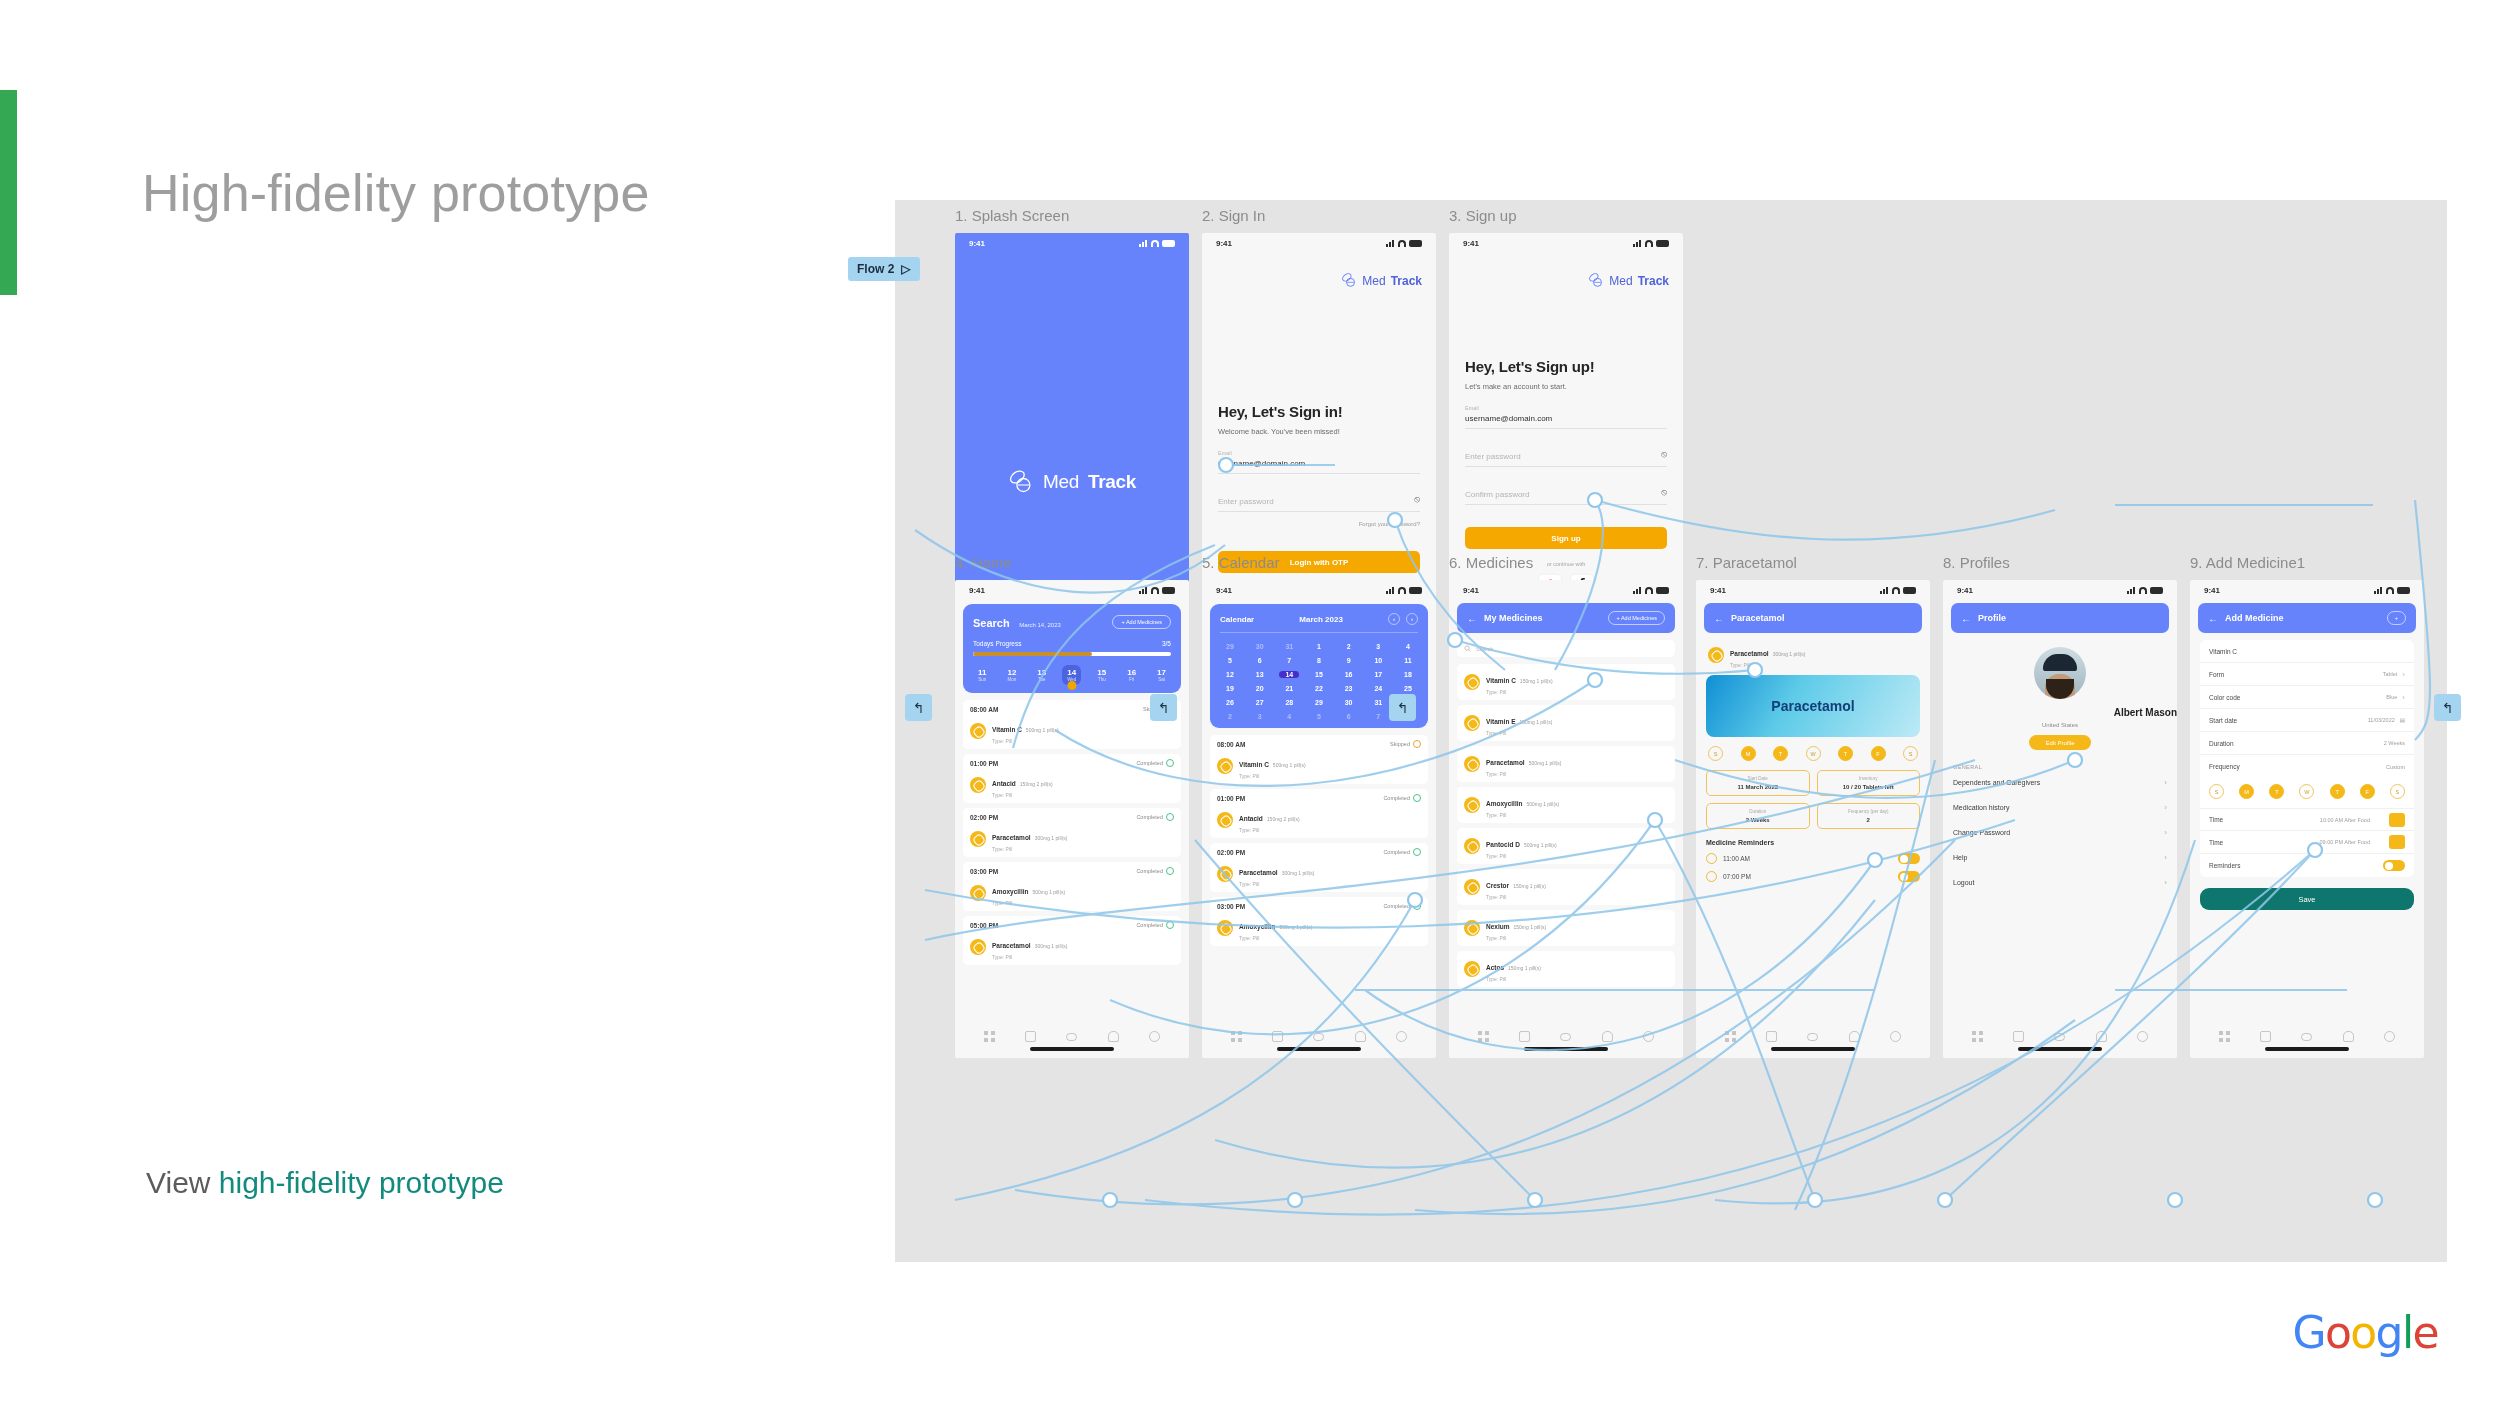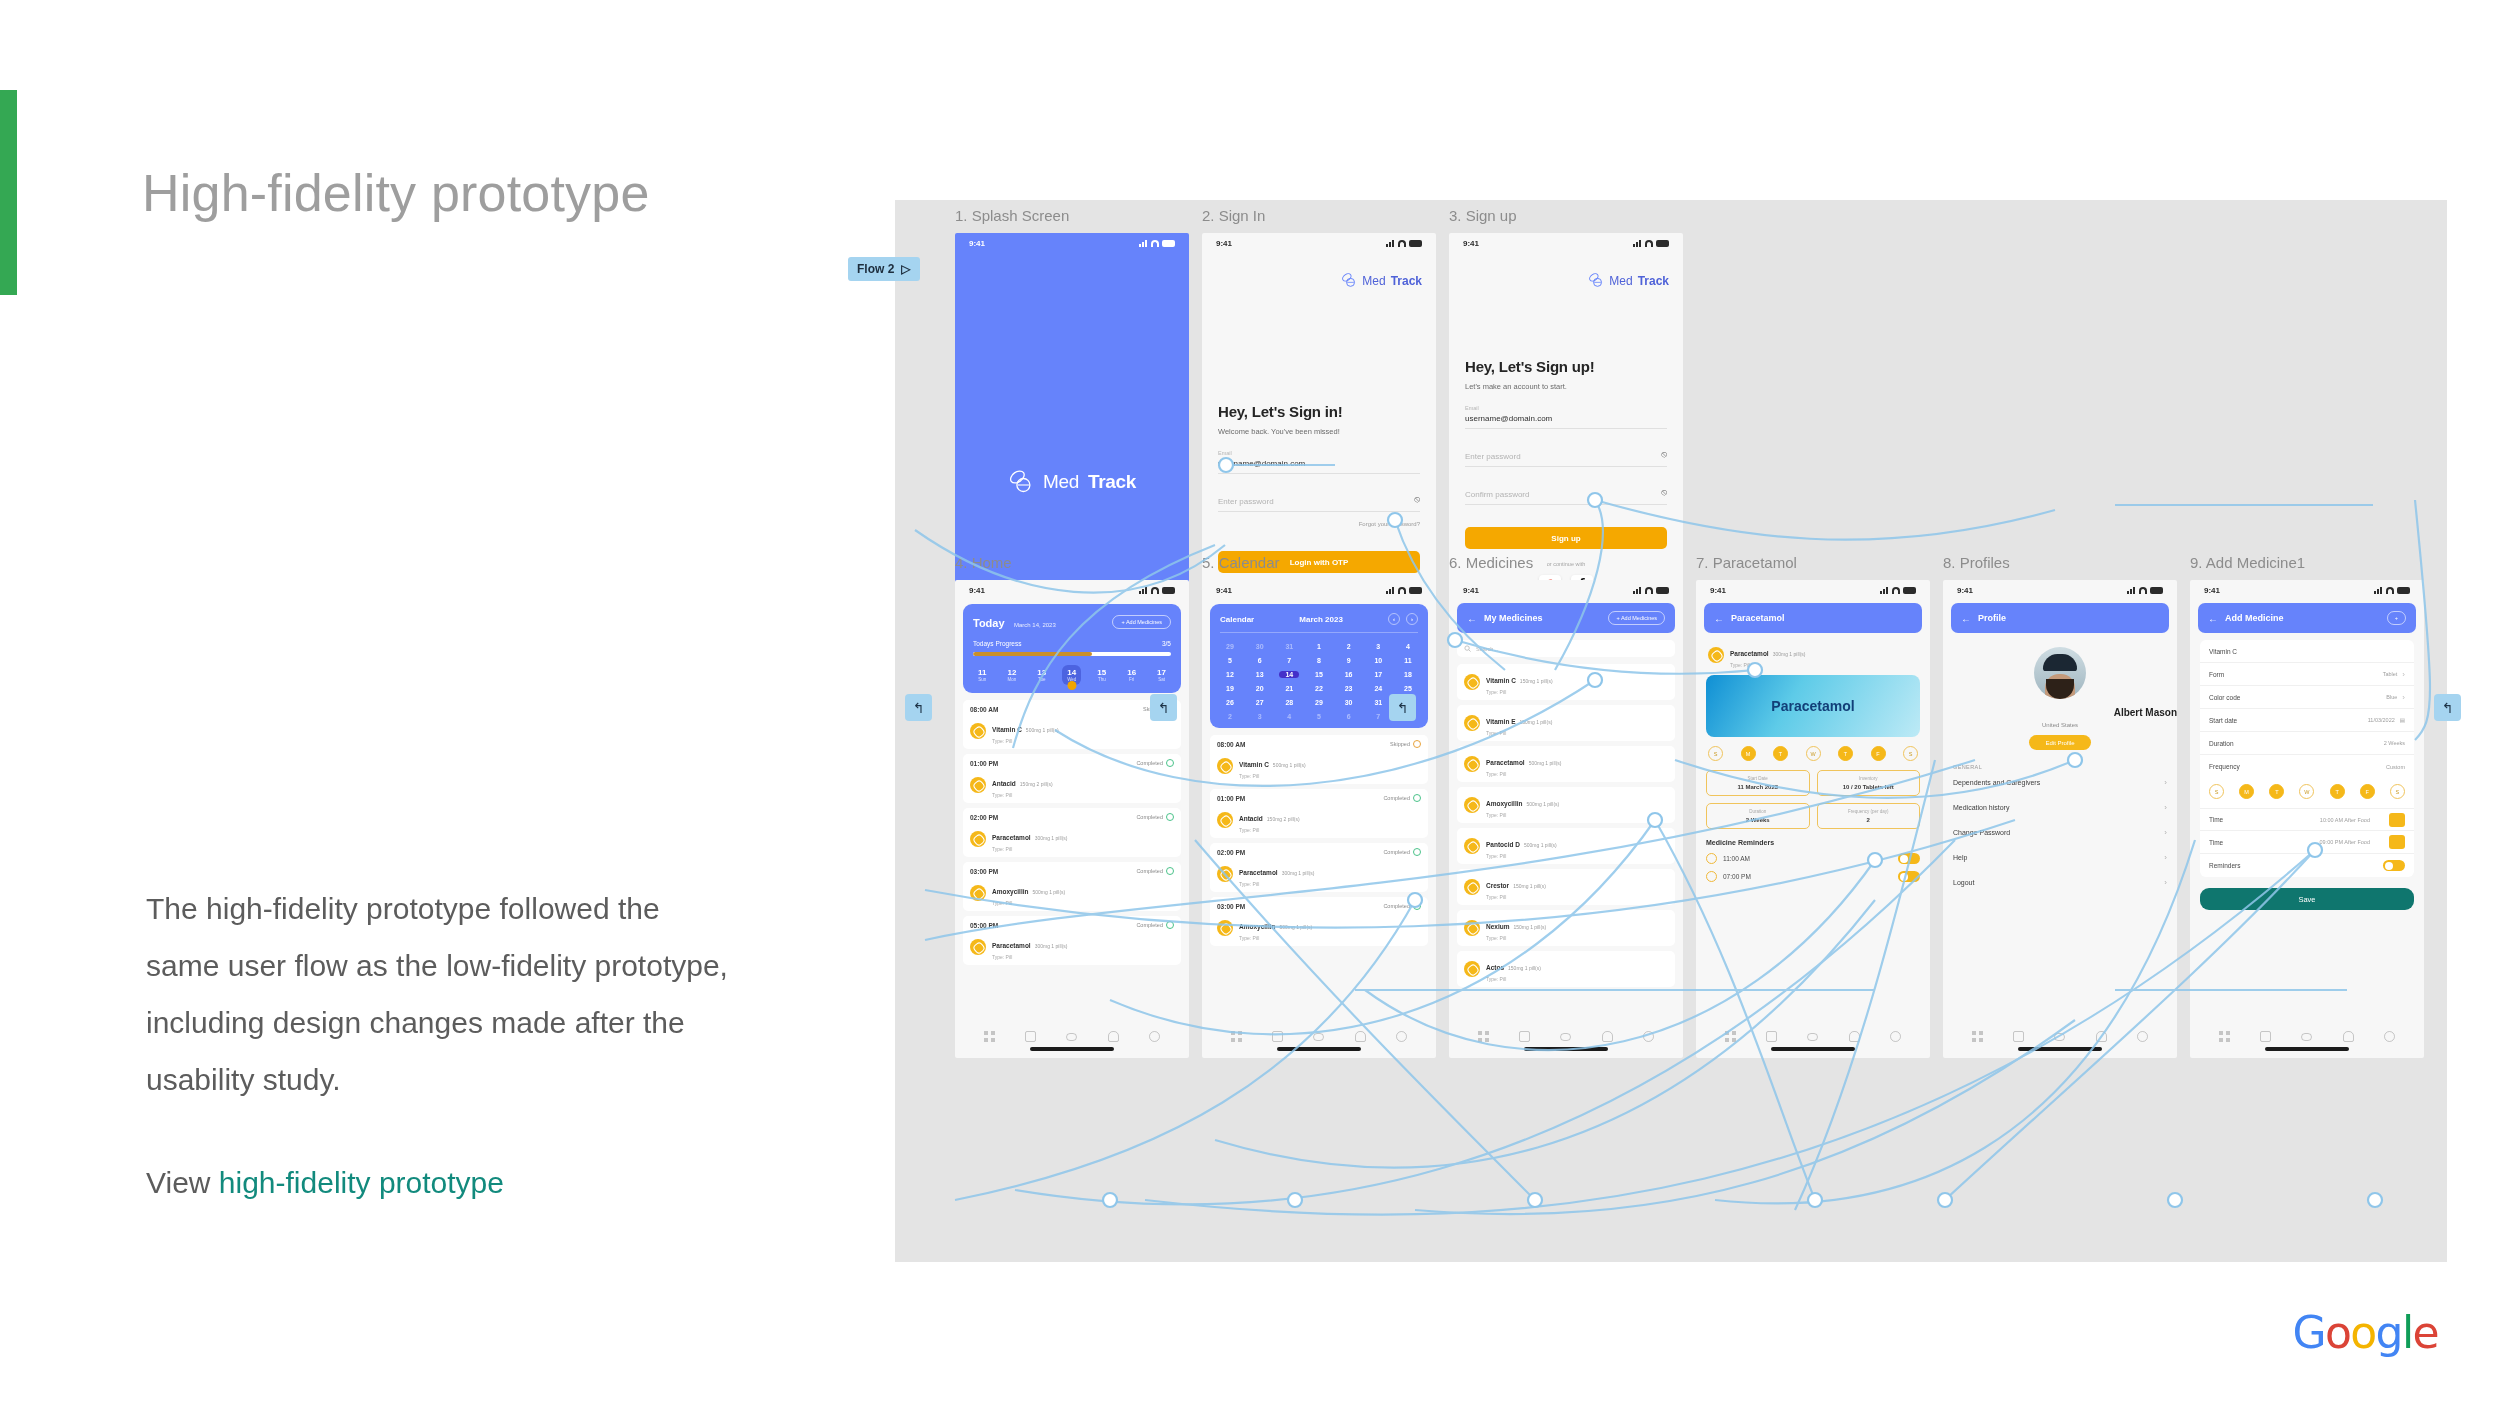--- a/index.html
+++ b/index.html
@@ -293,21 +293,20 @@
   .flow-svg { position:absolute; inset:0; pointer-events:none; z-index: 5;}
 </style>
 </head>
 <body>
 
 <div class="slide">
 
   <div class="accent-bar"></div>
 
   <div class="page-title">High-fidelity prototype</div>
-  <div class="body-copy">The high-fidelity prototype followed the same user flow as the low-fidelity prototype, including design changes made after the usability study.</div>
   <div class="view-line">
     <span>View </span><span class="lnk">high-fidelity prototype</span>
   </div>
 
   <div class="google-logo">
     <span class="g1">G</span><span class="g2">o</span><span class="g3">o</span><span class="g4">g</span><span class="g5">l</span><span class="g6">e</span>
   </div>
 
   <div class="canvas">
     <div class="canvas-inner">
@@ -527,21 +526,21 @@
             <span>9:41</span>
             <span class="sb-icons">
               <i class="sb-sig"></i>
               <i class="sb-wifi"></i>
               <i class="sb-bat"></i>
             </span>
           </div>
           <div class="blue-card">
             <div class="bc-top">
               <div>
-                <span class="bc-today">Today</span>
+                <span class="bc-today">Search</span>
                 <span class="bc-date">March 14, 2023</span>
               </div>
               <div class="bc-addbtn">+ Add Medicines</div>
             </div>
             <div class="bc-prog-row">
               <span>Todays Progress</span>
               <span>3/5</span>
             </div>
             <div class="progbar">
                 <i style="width:60%"></i>

